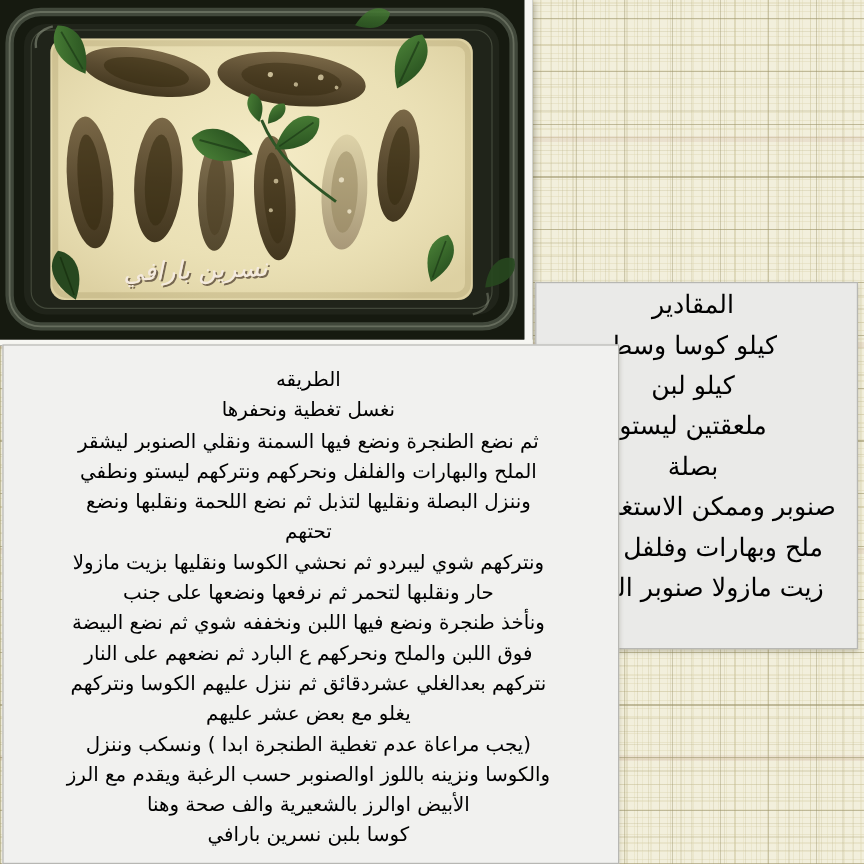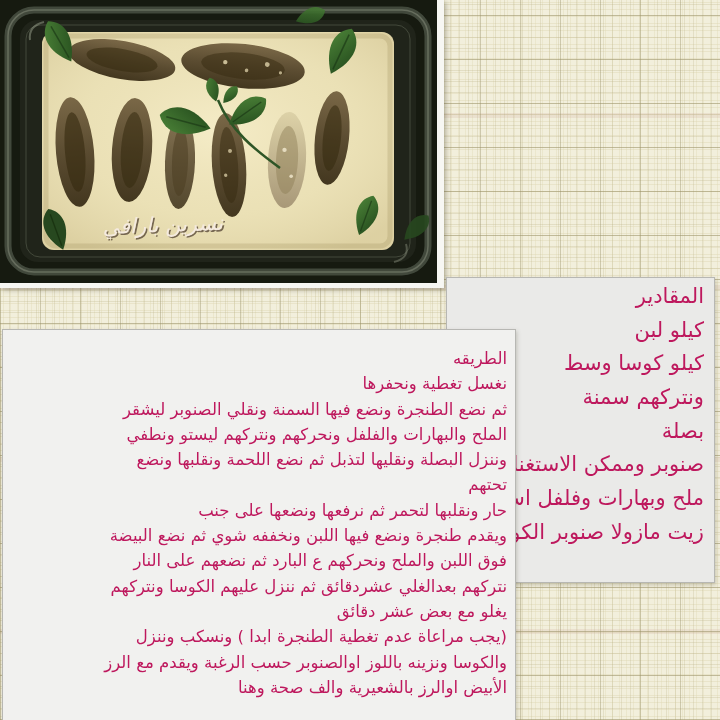--- a/index.html
+++ b/index.html
@@ -22,26 +22,25 @@
     position:absolute;left:0;top:0;
     width:437px;height:283px;
     border-right:7px solid #f7f7f3;
     border-bottom:5px solid #f7f7f3;
     box-shadow:2px 2px 5px rgba(60,58,38,0.35);
     background:#161a10;
   }
   .panel{
     position:absolute;
     direction:rtl;
-    text-align:right;
-    color:#be185d;
+    text-align:center;
+    color:#000000;
     border:1px solid #b7b7b3;
     box-shadow:1px 2px 4px rgba(70,68,45,0.25);
     overflow:hidden;
-    margin-top:42px;
   }
   .ingredients-panel{
     left:446px;top:235px;
     width:269px;height:306px;
     background:#eaeae8;
     padding:2px 10px 0 4px;
     box-sizing:border-box;
   }
   .ing-line{
     height:33.7px;line-height:33.7px;
@@ -189,39 +188,41 @@
         </g>
       </g>
 
       <text x="164.5" y="233.5" text-anchor="middle" font-size="21" font-style="italic" font-family="DejaVu Sans, sans-serif" fill="#5a4a3a" opacity="0.8" transform="rotate(-2 163 232)">نسرين بارافي</text>
       <text x="163" y="232" text-anchor="middle" font-size="21" font-style="italic" font-family="DejaVu Sans, sans-serif" transform="rotate(-2 163 232)" fill="#f4eadf">نسرين بارافي</text>
     </svg>
   </div>
 
   <div class="panel ingredients-panel">
     <div class="ing-line">المقادير</div>
+    <div class="ing-line">كيلو كوسا وسط</div>
     <div class="ing-line">كيلو لبن</div>
-    <div class="ing-line">كيلو كوسا وسط</div>
-    <div class="ing-line">ونتركهم سمنة</div>
+    <div class="ing-line">ملعقتين ليستو</div>
     <div class="ing-line">بصلة</div>
     <div class="ing-line">صنوبر وممكن الاستغناء عنه</div>
     <div class="ing-line">ملح وبهارات وفلفل اسود</div>
     <div class="ing-line">زيت مازولا صنوبر الكوسا</div>
   </div>
 
   <div class="panel method-panel">
     <div class="m-line">الطريقه</div>
     <div class="m-line">نغسل تغطية ونحفرها</div>
     <div class="m-line">ثم نضع الطنجرة ونضع فيها السمنة ونقلي الصنوبر ليشقر</div>
     <div class="m-line">الملح والبهارات والفلفل  ونحركهم ونتركهم ليستو ونطفي</div>
     <div class="m-line">وننزل البصلة ونقليها لتذبل ثم نضع اللحمة ونقلبها ونضع</div>
     <div class="m-line">تحتهم</div>
+    <div class="m-line">ونتركهم شوي ليبردو ثم نحشي الكوسا ونقليها بزيت مازولا</div>
     <div class="m-line">حار ونقلبها لتحمر ثم نرفعها ونضعها على جنب</div>
-    <div class="m-line">ويقدم طنجرة ونضع فيها اللبن ونخففه شوي ثم نضع البيضة</div>
+    <div class="m-line">ونأخذ طنجرة ونضع فيها اللبن ونخففه شوي ثم نضع البيضة</div>
     <div class="m-line">فوق اللبن والملح ونحركهم ع البارد ثم نضعهم على النار</div>
     <div class="m-line">نتركهم بعدالغلي عشردقائق ثم  ننزل عليهم الكوسا ونتركهم</div>
-    <div class="m-line">يغلو مع بعض عشر دقائق</div>
+    <div class="m-line">يغلو مع بعض عشر عليهم</div>
     <div class="m-line">(يجب مراعاة عدم تغطية الطنجرة ابدا ) ونسكب وننزل</div>
     <div class="m-line">والكوسا ونزينه باللوز اوالصنوبر حسب الرغبة ويقدم مع الرز</div>
     <div class="m-line">الأبيض اوالرز بالشعيرية والف صحة وهنا</div>
+    <div class="m-line">كوسا بلبن نسرين بارافي</div>
   </div>
 
 </div>
 
 </body></html>

